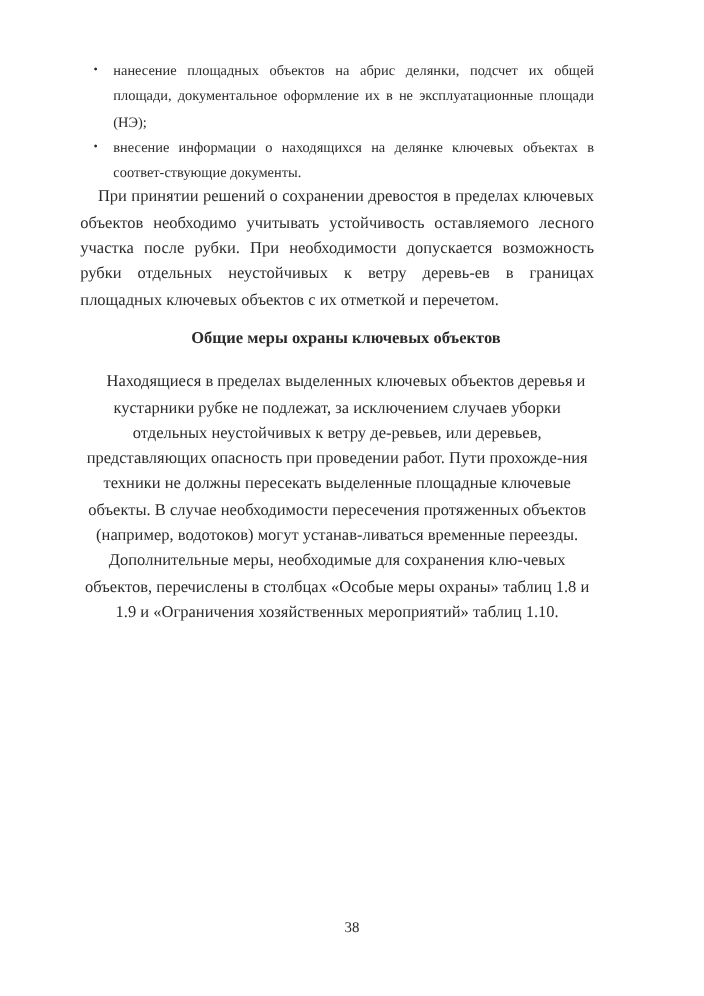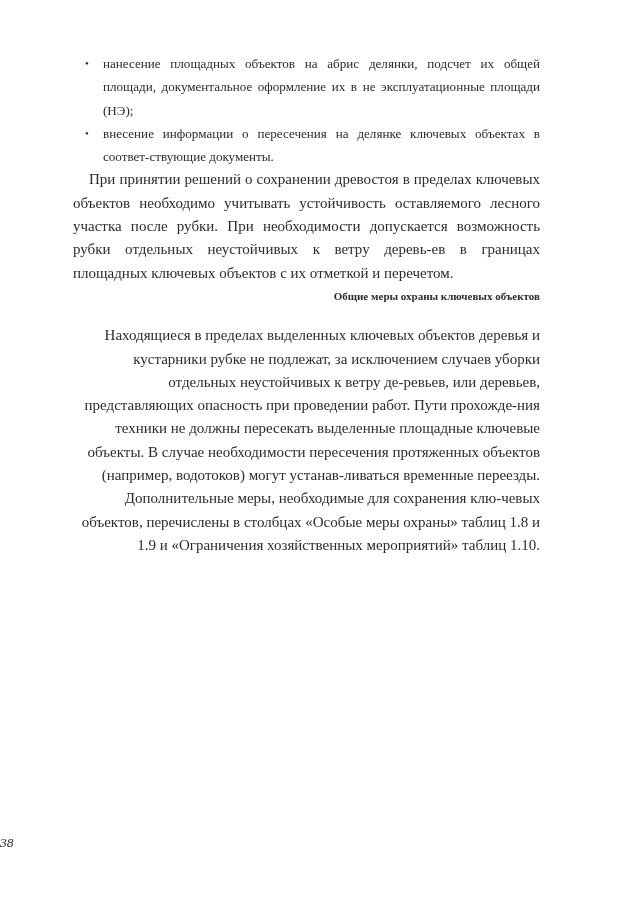--- a/index.html
+++ b/index.html
@@ -49,59 +49,58 @@
   .para {
     margin: 0;
     font-size: 15px;
     line-height: 23.3px;
     text-align: justify;
     text-justify: inter-word;
     text-indent: 16px;
     hyphens: manual;
   }
   .para-last {
-    text-align: right;
+    text-align: center;
     margin-top: 16px;
   }
   .heading {
-    margin: 0;
-    font-size: 11px;
+    margin: 12px;
+    font-size: 15px;
     line-height: 23.3px;
     font-weight: bold;
     text-indent: 16px;
-    text-align: right;
+    text-align: center;
   }
   
   .page-number {
     position: absolute;
     left: 0;
     right: 0;
     top: 835px;
-    text-align: left;
+    text-align: center;
     font-size: 13.5px;
     font-family: "Liberation Serif", "DejaVu Serif", serif;
     color: #2b2b2b;
-    font-style: italic;
   }
 </style>
 </head>
 <body>
 
 <div class="page">
 
   <div class="content">
 
     <ul class="bullet-list">
       <li class="bullet-item">
         <span class="marker">•</span>
         <span>нанесение площадных объектов на абрис делянки, подсчет их общей площади, документальное оформление их в не эксплуатационные площади (НЭ);</span>
       </li>
       <li class="bullet-item">
         <span class="marker">•</span>
-        <span>внесение информации о пересечения на делянке ключевых объектах в соответ-ствующие документы.</span>
+        <span>внесение информации о находящихся на делянке ключевых объектах в соответ-ствующие документы.</span>
       </li>
     </ul>
 
     <p class="para">При принятии решений о сохранении древостоя в пределах ключевых объектов необходимо учитывать устойчивость оставляемого лесного участка после рубки. При необходимости допускается возможность рубки отдельных неустойчивых к ветру деревь-ев в границах площадных ключевых объектов с их отметкой и перечетом.</p>
 
 
     <p class="heading">Общие меры охраны ключевых объектов</p>
 
     <p class="para para-last">Находящиеся в пределах выделенных ключевых объектов деревья и кустарники рубке не подлежат, за исключением случаев уборки отдельных неустойчивых к ветру де-ревьев, или деревьев, представляющих опасность при проведении работ. Пути прохожде-ния техники не должны пересекать выделенные площадные ключевые объекты. В случае необходимости пересечения протяженных объектов (например, водотоков) могут устанав-ливаться временные переезды. Дополнительные меры, необходимые для сохранения клю-чевых объектов, перечислены в столбцах «Особые меры охраны» таблиц 1.8 и 1.9 и «Ограничения хозяйственных мероприятий» таблиц 1.10.</p>
 

